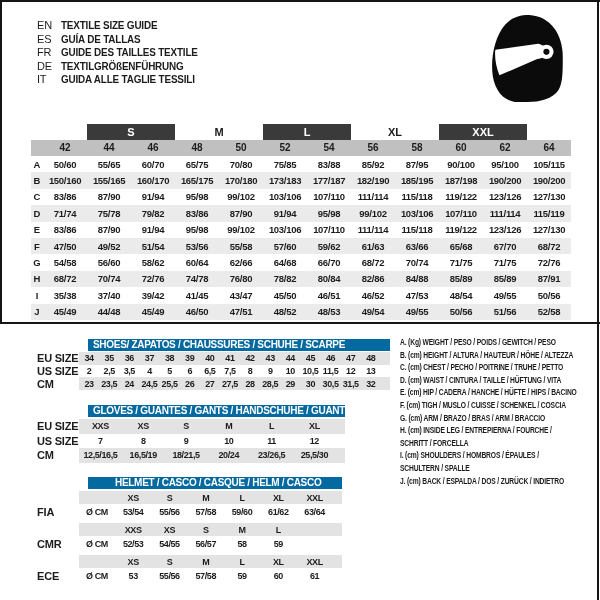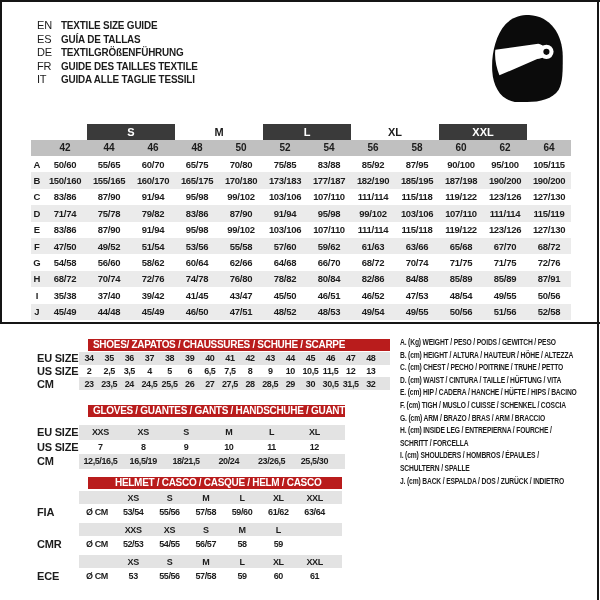--- a/index.html
+++ b/index.html
@@ -33,37 +33,37 @@
   .size-row   { display:flex; background:#c0c0c0; height:16px; padding-left:12px; }
   .size-cell  { width:44px; text-align:center; font-weight:700; font-size:10px; line-height:16px; }
   .mrow       { display:flex; height:16.4px; align-items:center; }
   .mrow.striped { background:#ebebeb; }
   .row-letter { width:12px; text-align:center; font-weight:700; font-size:9.5px; }
   .mcell      { width:44px; text-align:center; font-weight:700; font-size:9.5px;
                 letter-spacing:-0.3px; white-space:nowrap; }
 
   
   .subtable { position:absolute; left:37px; }
-  .subtable .bar { margin-left:51px; background:#b91c1c; color:#fff; font-weight:700;
+  .subtable .bar { margin-left:51px; background:#0369a1; color:#fff; font-weight:700;
                    font-size:10px; height:12px; line-height:12px; padding-left:5px;
                    letter-spacing:-0.3px; white-space:nowrap; }
   .srow   { display:flex; align-items:stretch; }
   .rlabel { width:42px; font-weight:700; font-size:11px; letter-spacing:-0.2px;
             display:flex; align-items:center; }
   .cells  { display:flex; flex:1; align-items:center; }
   .cells.gray { background:#e3e3e3; }
   .scell  { text-align:center; font-weight:700; font-size:9px; letter-spacing:-0.4px; white-space:nowrap; }
 
   #shoes  { top:339px; width:353px; }
   #shoes .bar { margin-bottom:1px; }
   #shoes .srow { height:12.7px; }
   #shoes .scell { width:20.13px; }
 
   #gloves { top:405px; width:308px; }
-  #gloves .bar { margin-bottom:8px; }
+  #gloves .bar { margin-bottom:2px; }
   #gloves .srow { height:14.5px; }
   #gloves .scell { width:42.8px; }
 
   #helmet { top:477px; width:305px; }
   #helmet .bar { margin-bottom:2px;padding-left:27px; }
   #helmet .srow.szrow  { height:13px; }
   #helmet .srow.datarow{ height:16px; margin-bottom:3px; }
   #helmet .scell { width:36.3px; }
   #helmet .scell.unit { width:36px; }
 
@@ -84,26 +84,26 @@
 <div class="langs" id="langs">
     <div class="lang-row">
       <span class="lang-code">EN</span>
       <span class="lang-title">TEXTILE SIZE GUIDE</span>
     </div>
     <div class="lang-row">
       <span class="lang-code">ES</span>
       <span class="lang-title">GUÍA DE TALLAS</span>
     </div>
     <div class="lang-row">
+      <span class="lang-code">FR</span>
+      <span class="lang-title">GUIDE DES TAILLES TEXTILE</span>
+    </div>
+    <div class="lang-row">
       <span class="lang-code">DE</span>
       <span class="lang-title">TEXTILGRÖßENFÜHRUNG</span>
-    </div>
-    <div class="lang-row">
-      <span class="lang-code">FR</span>
-      <span class="lang-title">GUIDE DES TAILLES TEXTILE</span>
     </div>
     <div class="lang-row">
       <span class="lang-code">IT</span>
       <span class="lang-title">GUIDA ALLE TAGLIE TESSILI</span>
     </div>
   </div>
 
 <div class="helmet-icon">
   <svg viewBox="0 0 76 92" width="78" height="94">
     <path d="M40,3 C61,4 73,22 73,44 C73,58 73,69 69,76 C63,85 51,88 38,88 L26,88 C13,86 5,74 4,58 C3,42 7,23 17,12 C24,5 31,3 40,3 Z" fill="#0b0b0b"></path>

